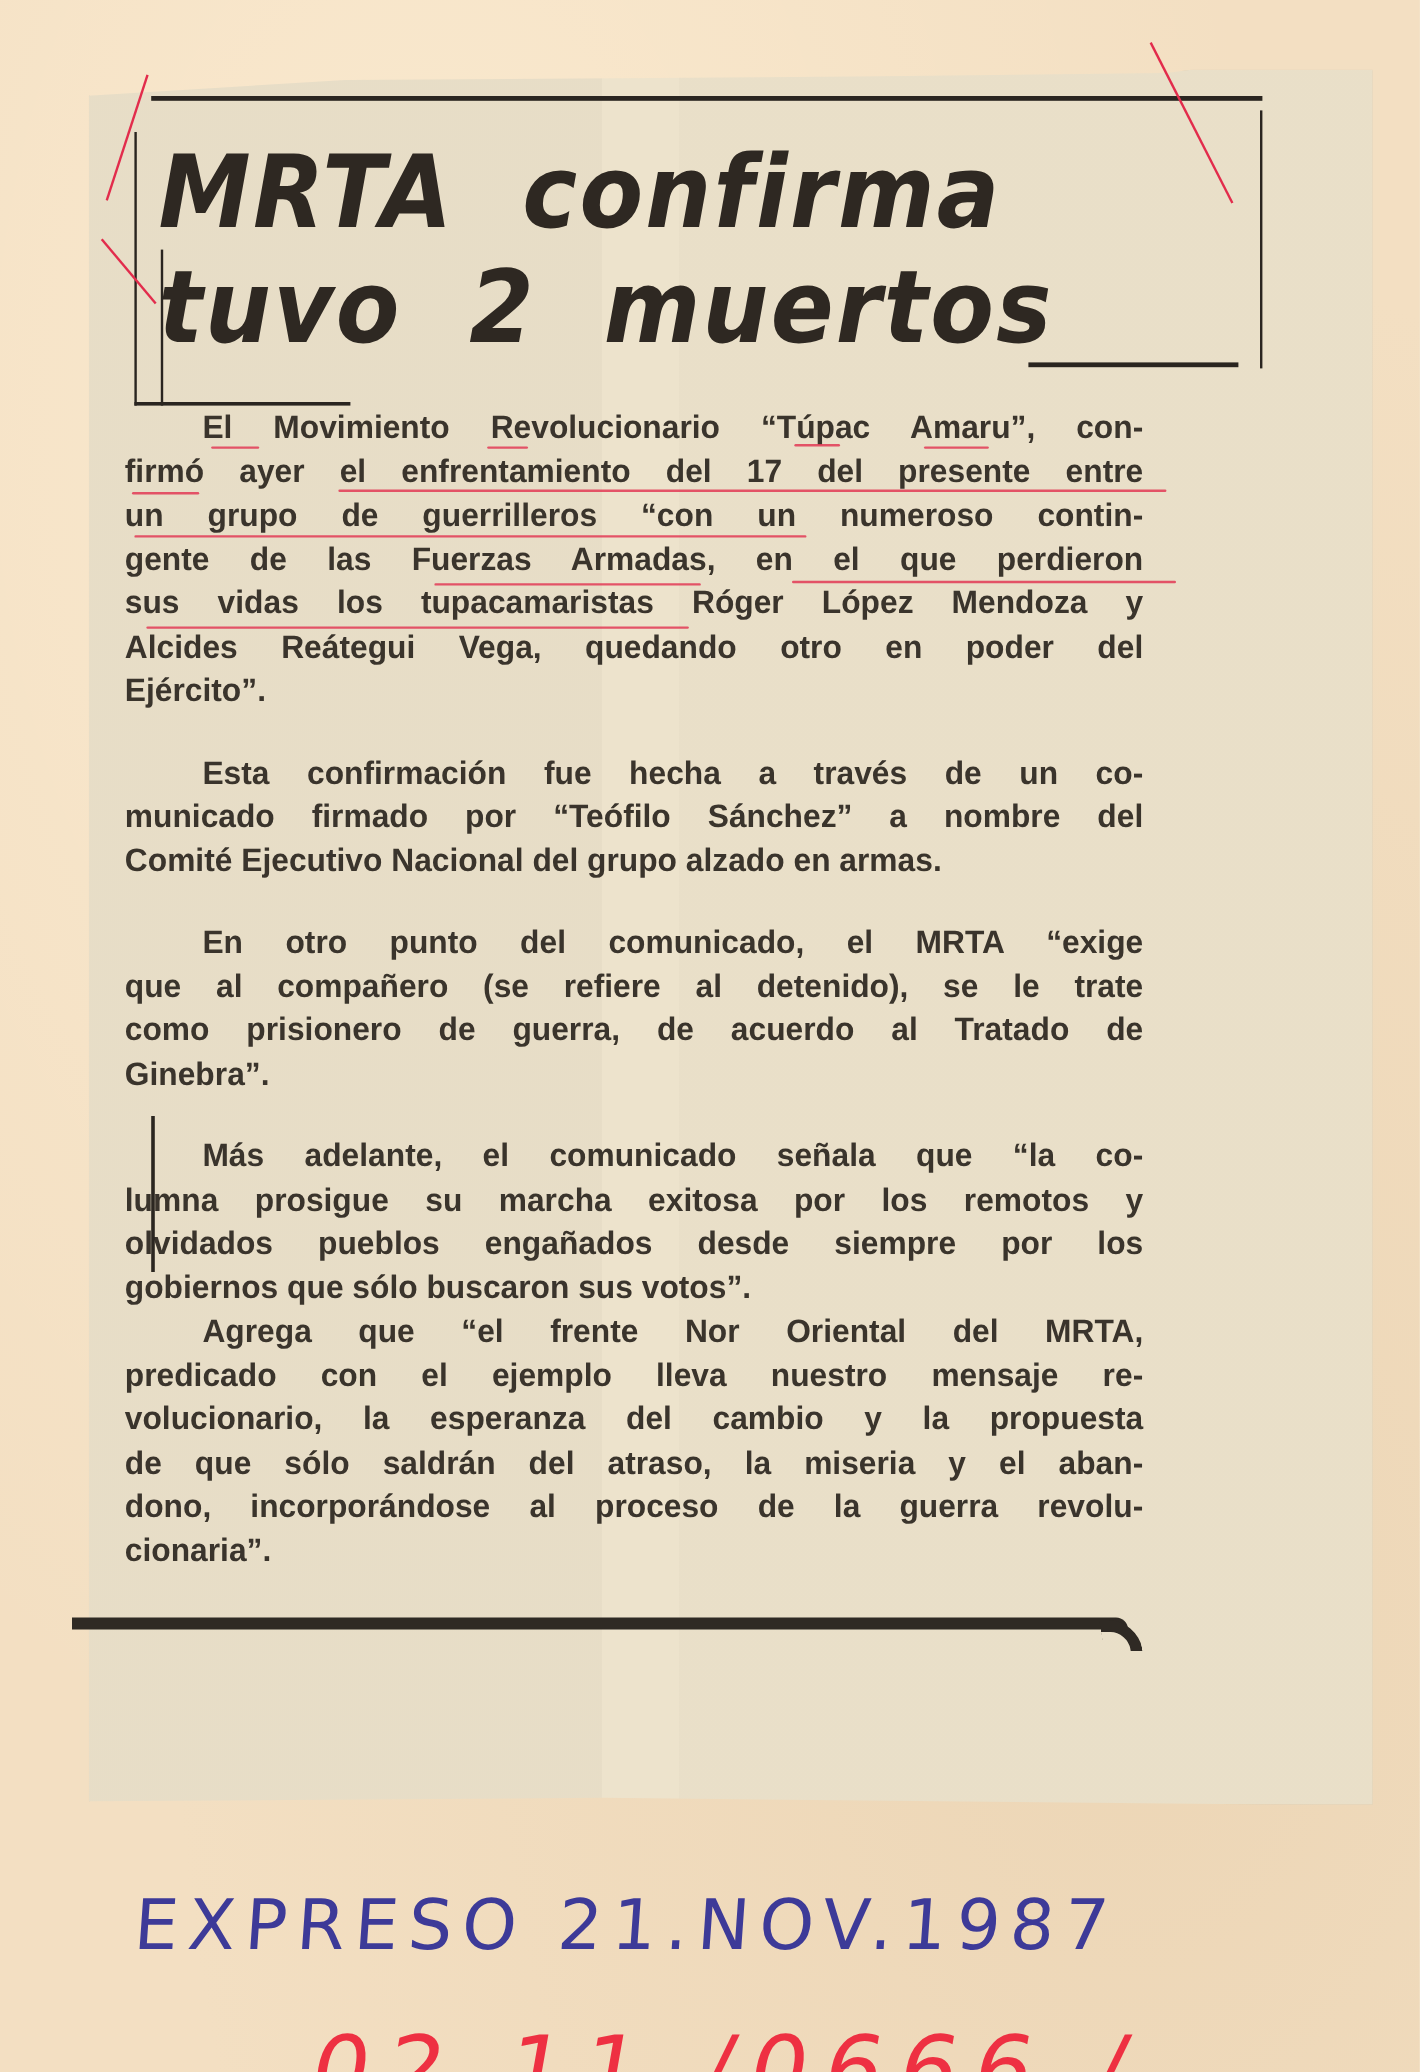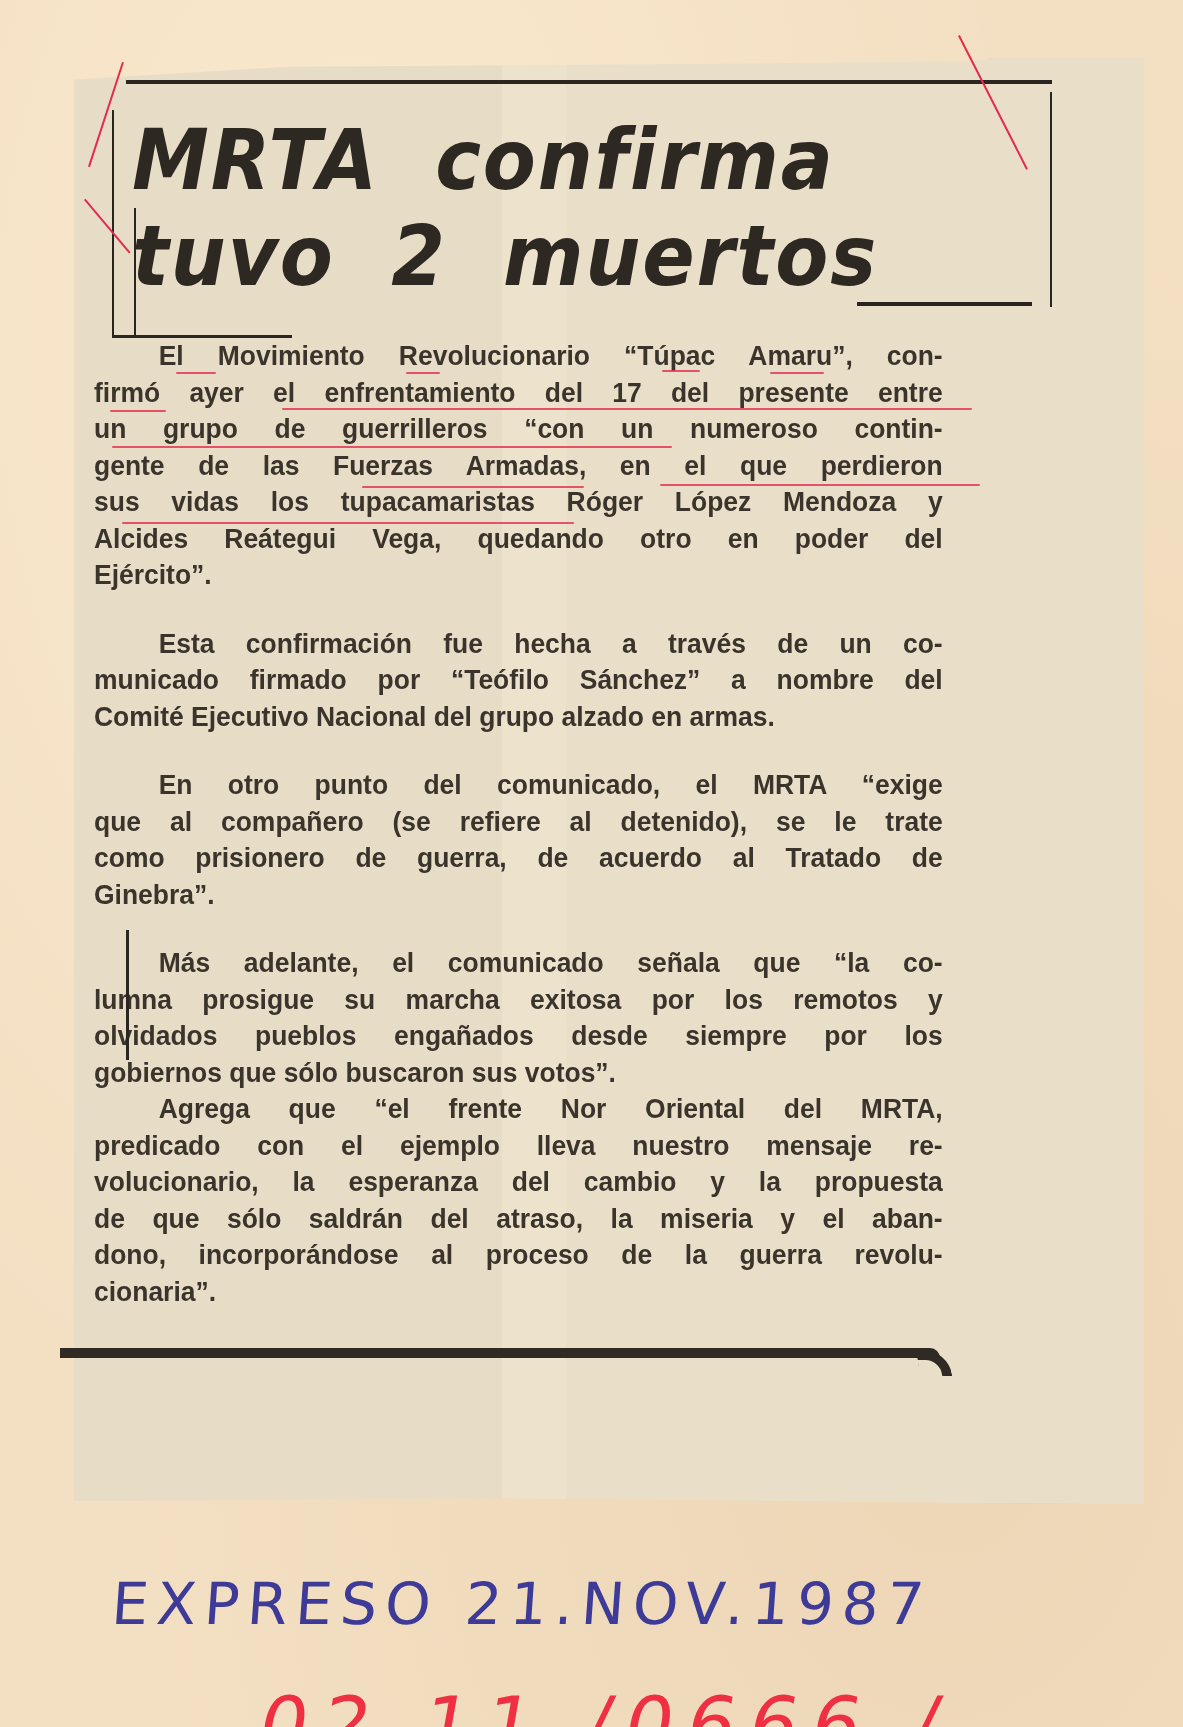--- a/index.html
+++ b/index.html
@@ -107,21 +107,21 @@
       line-height: 96px;
       color: #2e2822;
       letter-spacing: 2px;
       transform: scaleX(0.92);
       transform-origin: left top;
       word-spacing: 30px;
     }
     .headline span { display: block; }
     .body-text {
       position: absolute;
-      left: 94px;
+      left: 104px;
       top: 338px;
       width: 866px;
       font-family: "Liberation Sans", sans-serif;
       font-weight: bold;
       font-size: 27px;
       color: #3a342c;
     }
     .body-line {
       display: block;
       height: 36.5px;

